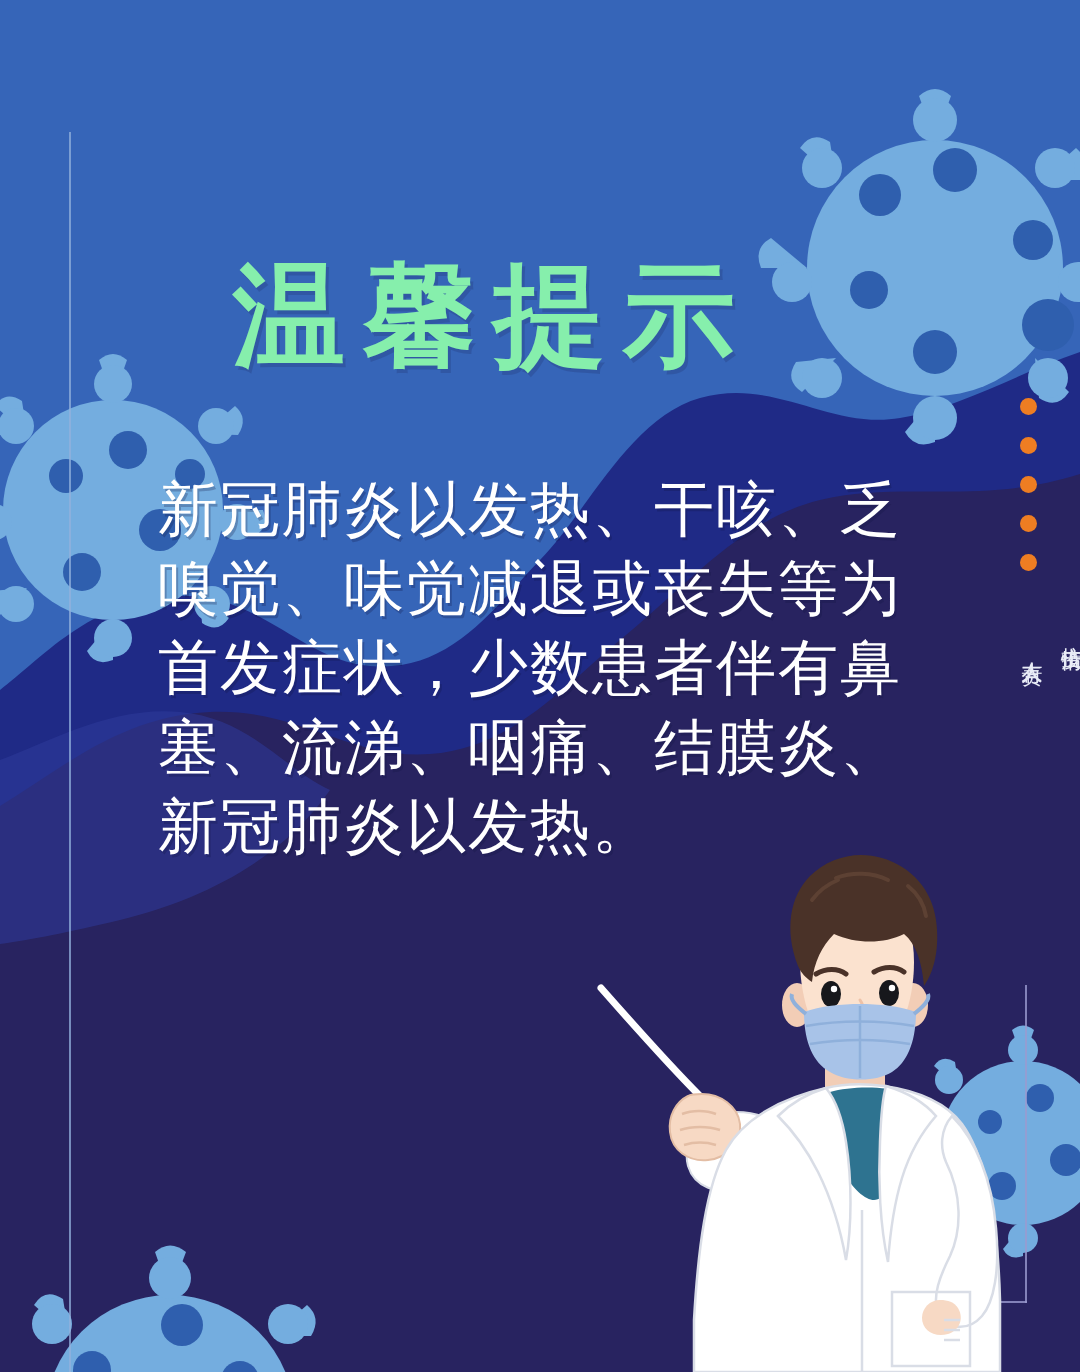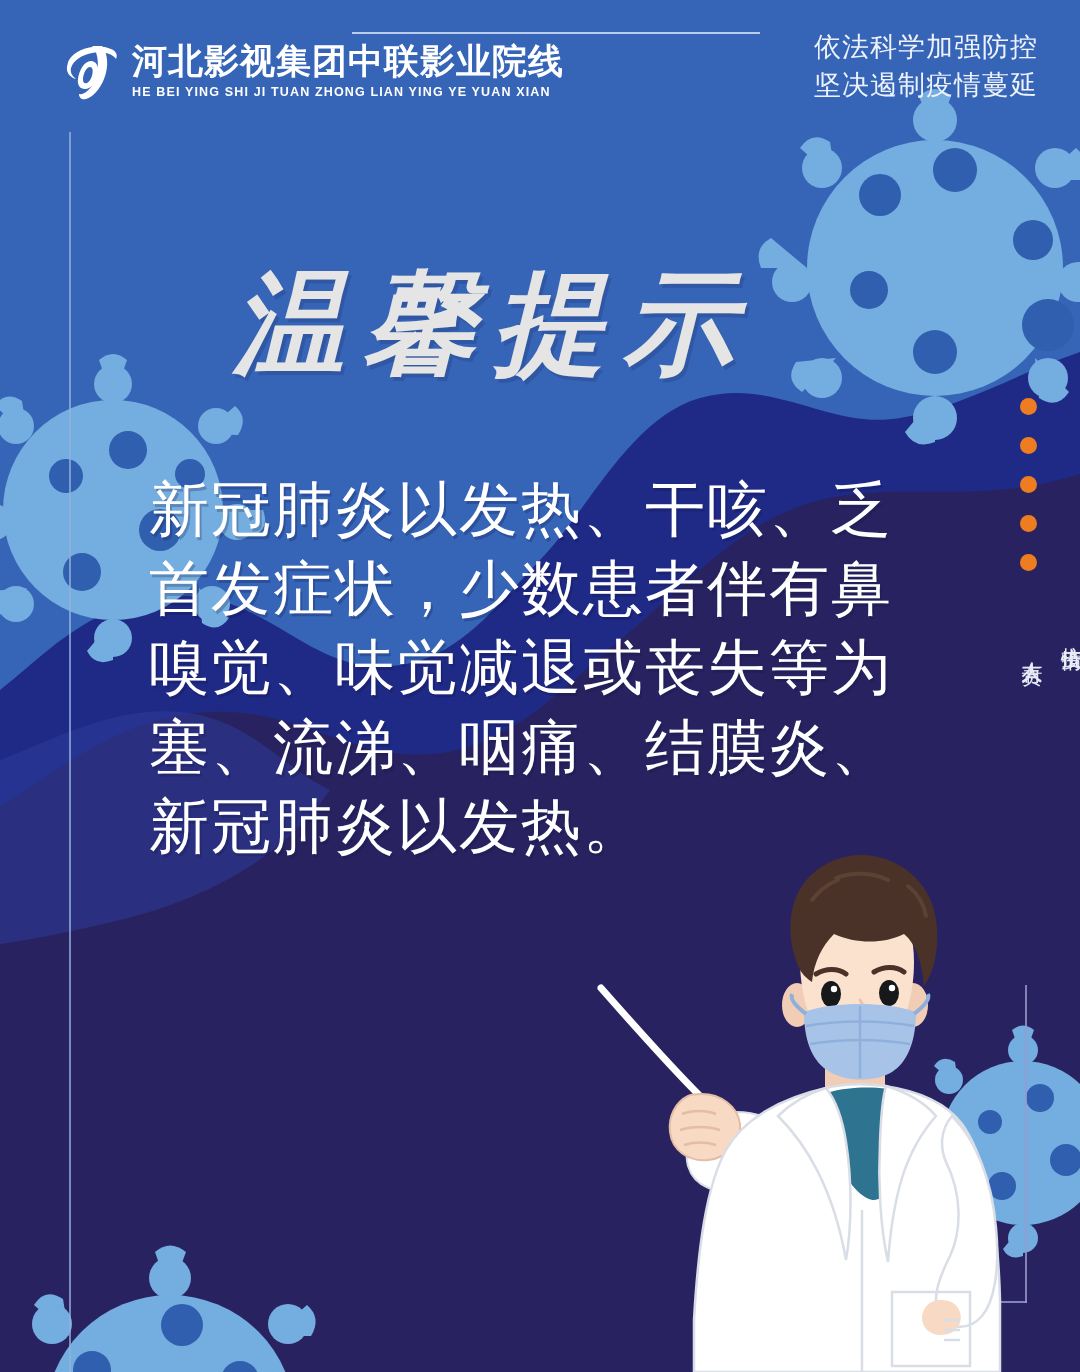--- a/index.html
+++ b/index.html
@@ -49,31 +49,31 @@
     position:absolute;left:1025px;top:985px;width:2px;height:318px;
     background:#9a9ad0;opacity:.8;z-index:20;
   }
   .hline-right{
     position:absolute;left:957px;top:1301px;width:70px;height:2px;
     background:#9a9ad0;opacity:.8;z-index:20;
   }
 
   
   .title{
-    position:absolute;left:233px;top:268px;z-index:25;
-    color:#e5e5e5;
-    font-size:112px;font-weight:bold;font-style:italic;
+    position:absolute;left:233px;top:260px;z-index:25;
+    color:#86efac;
+    font-size:112px;font-weight:bold;
     letter-spacing:18px;line-height:1;
     white-space:nowrap;
     text-shadow:3px 4px 0 rgba(20,28,80,.18);
   }
 
   
   .body-copy{
-    position:absolute;left:149px;top:470px;width:790px;z-index:25;
+    position:absolute;left:158px;top:470px;width:790px;z-index:25;
   }
   .body-line{
     color:#ffffff;font-size:60px;line-height:1.32;letter-spacing:2px;
     white-space:nowrap;font-weight:500;
     text-shadow:2px 3px 0 rgba(15,20,65,.25);
   }
 
   
   .rail{position:absolute;left:1008px;top:398px;z-index:26;width:40px;}
   .rail-dots{display:flex;flex-direction:column;align-items:center;gap:22px;}
@@ -231,57 +231,27 @@
         </g>
       </g>
 
     </g>
   </svg>
 
   <div class="vline-left"></div>
   <div class="vline-right"></div>
   <div class="hline-right"></div>
 
-  <div class="header">
-
-    <div class="header-rule"></div>
-
-    <div class="logo-wrap">
-      <svg class="logo-mark" viewBox="0 0 58 62">
-        <g fill="#ffffff">
-          <path d="M7 20 C14 8 36 3 49 9 C54 11 56 15 54 19
-                   C51 14 40 11 30 13 C19 15 11 21 9 28
-                   C8 32 10 36 14 39 C9 38 4 33 5 27 C5.4 24.5 6 22 7 20 Z"></path>
-          <path d="M40 6 C46 13 47 27 42 39 C38 49 31 57 24 59
-                   C20 60 17 58 17 54 C22 55 28 50 32 42
-                   C37 32 37 18 33 10 C32 8 31 7 30 6 Z"></path>
-          <path d="M29 21 C34 21 37 26 36 33 C35 42 29 49 23 49
-                   C18 49 15 45 16 39 C17 31 22 21 29 21 Z
-                   M28 27 C24.5 27 21.5 33 21 38.5 C20.6 42.5 22.5 44 25 43
-                   C28.5 41.6 31 35 30.6 30 C30.4 28 29.5 27 28 27 Z"></path>
-        </g>
-      </svg>
-      <div class="logo-text">
-        <div class="logo-cn">河北影视集团中联影业院线</div>
-        <div class="logo-en">HE BEI YING SHI JI TUAN ZHONG LIAN YING YE YUAN XIAN</div>
-      </div>
-    </div>
-
-    <div class="slogan">
-      <div>依法科学加强防控</div>
-      <div>坚决遏制疫情蔓延</div>
-    </div>
-  </div>
 
   <div class="title">温馨提示</div>
 
   <div class="body-copy">
     <div class="body-line">新冠肺炎以发热、干咳、乏</div>
+    <div class="body-line">嗅觉、味觉减退或丧失等为</div>
     <div class="body-line">首发症状，少数患者伴有鼻</div>
-    <div class="body-line">嗅觉、味觉减退或丧失等为</div>
     <div class="body-line">塞、流涕、咽痛、结膜炎、</div>
     <div class="body-line">新冠肺炎以发热。</div>
   </div>
 
   <div class="rail">
     <div class="rail-dots">
       <span class="dot"></span>
       <span class="dot"></span>
       <span class="dot"></span>
       <span class="dot"></span>

